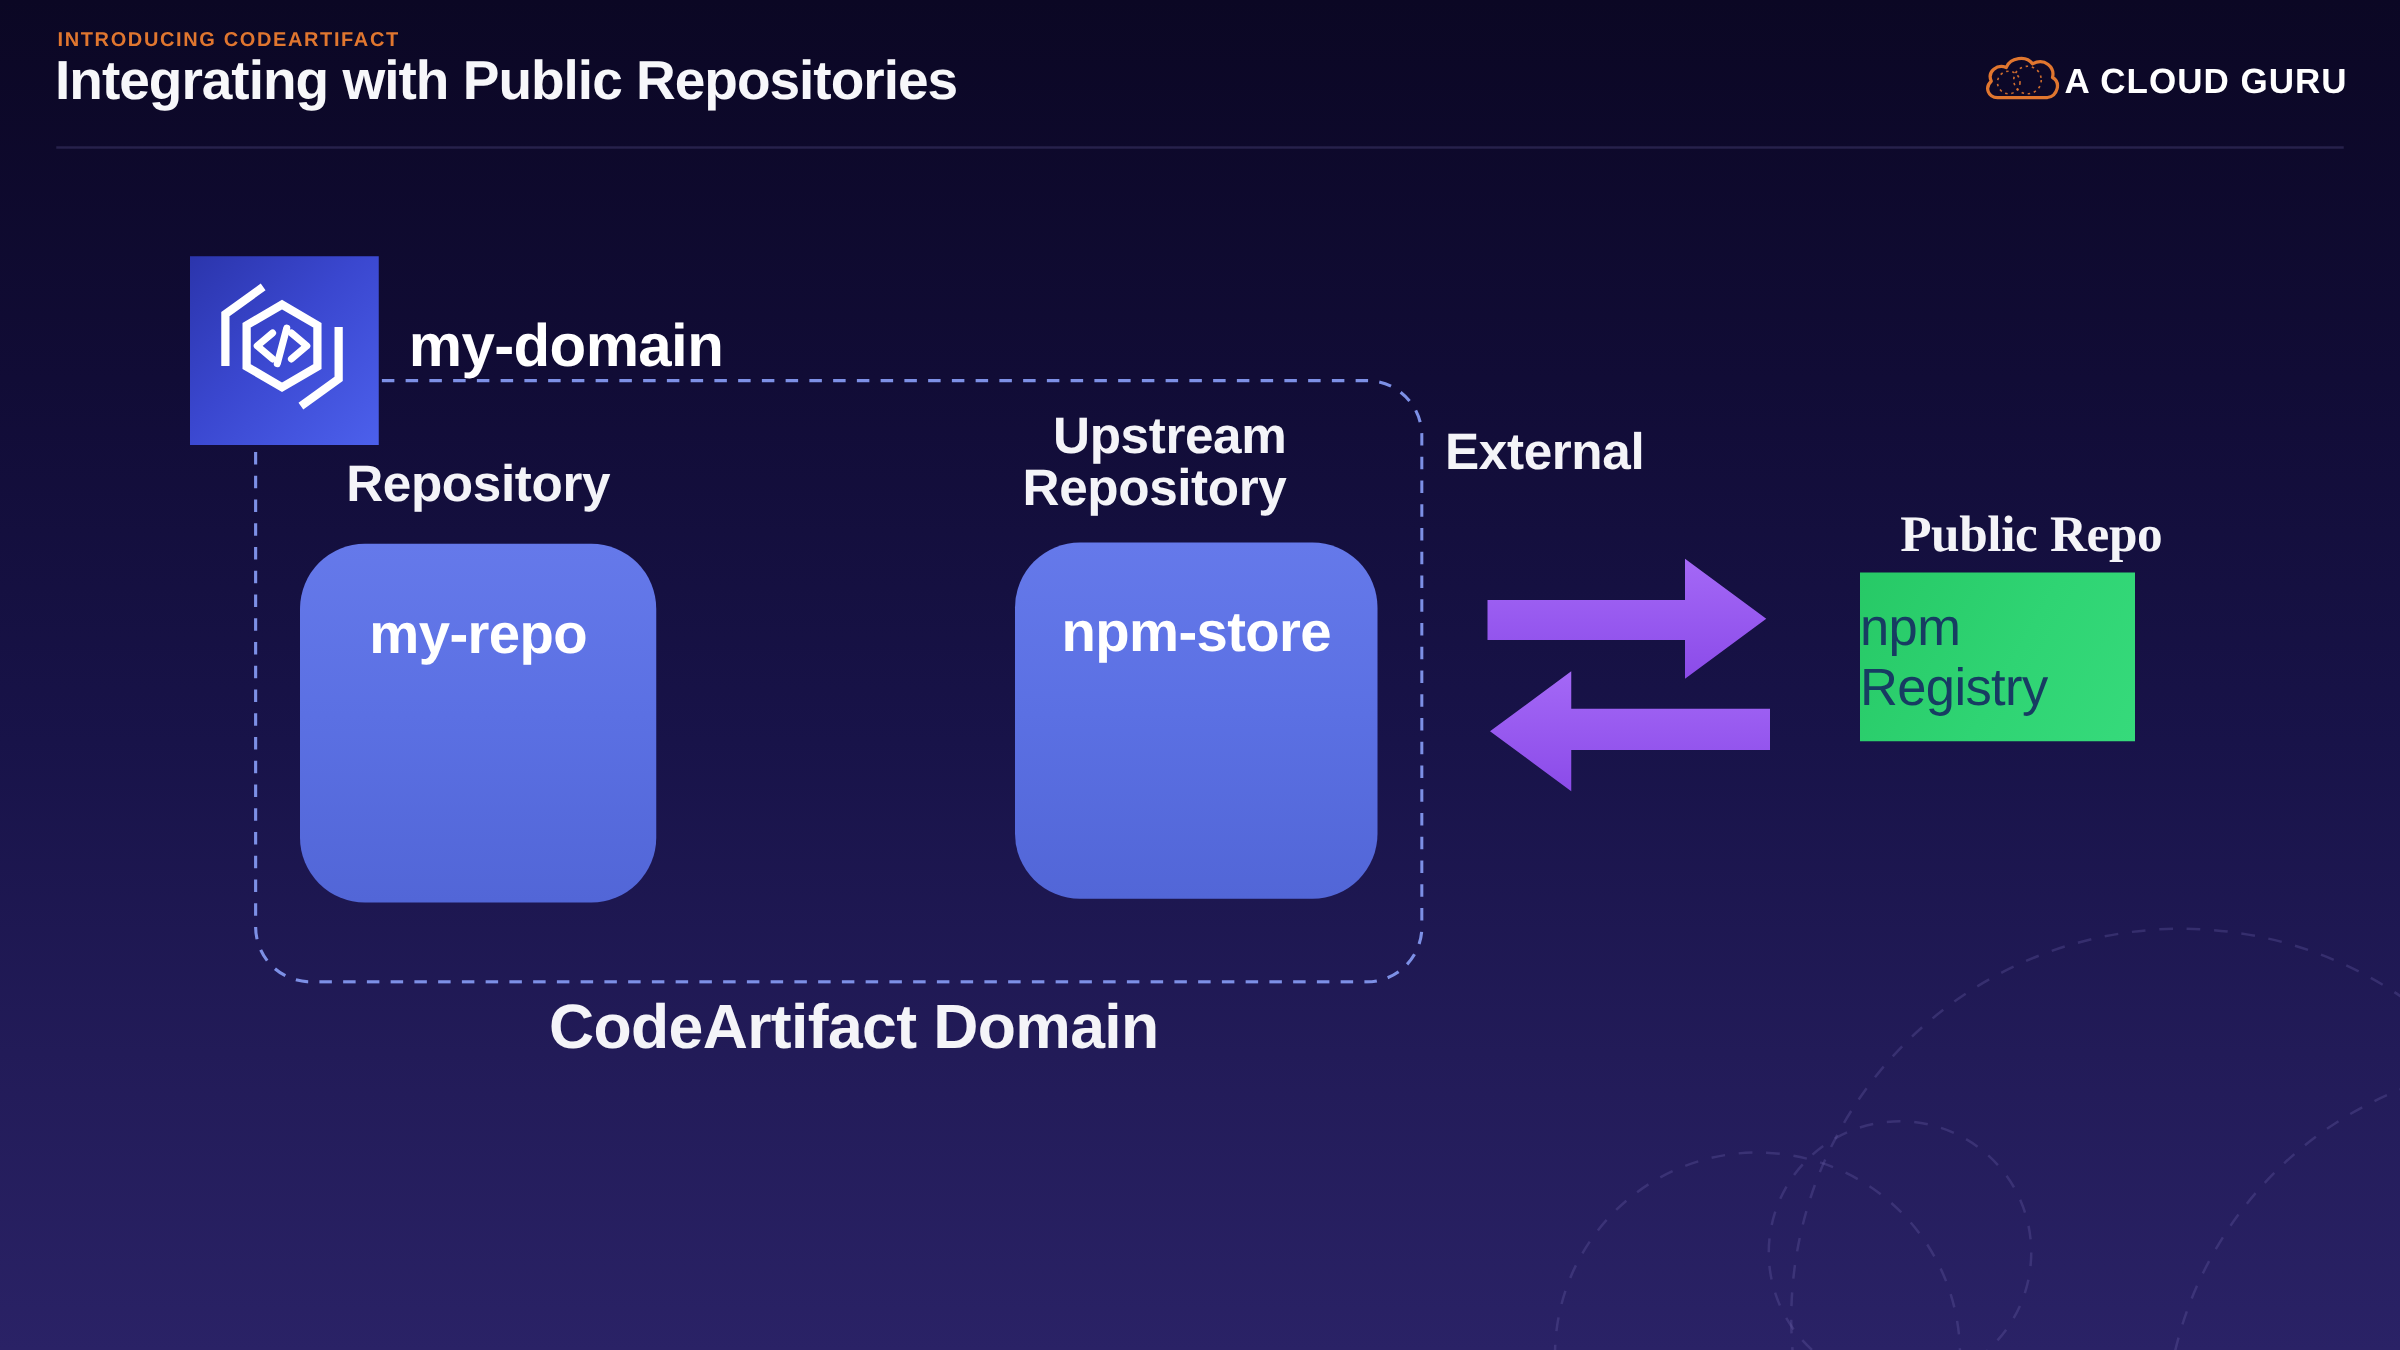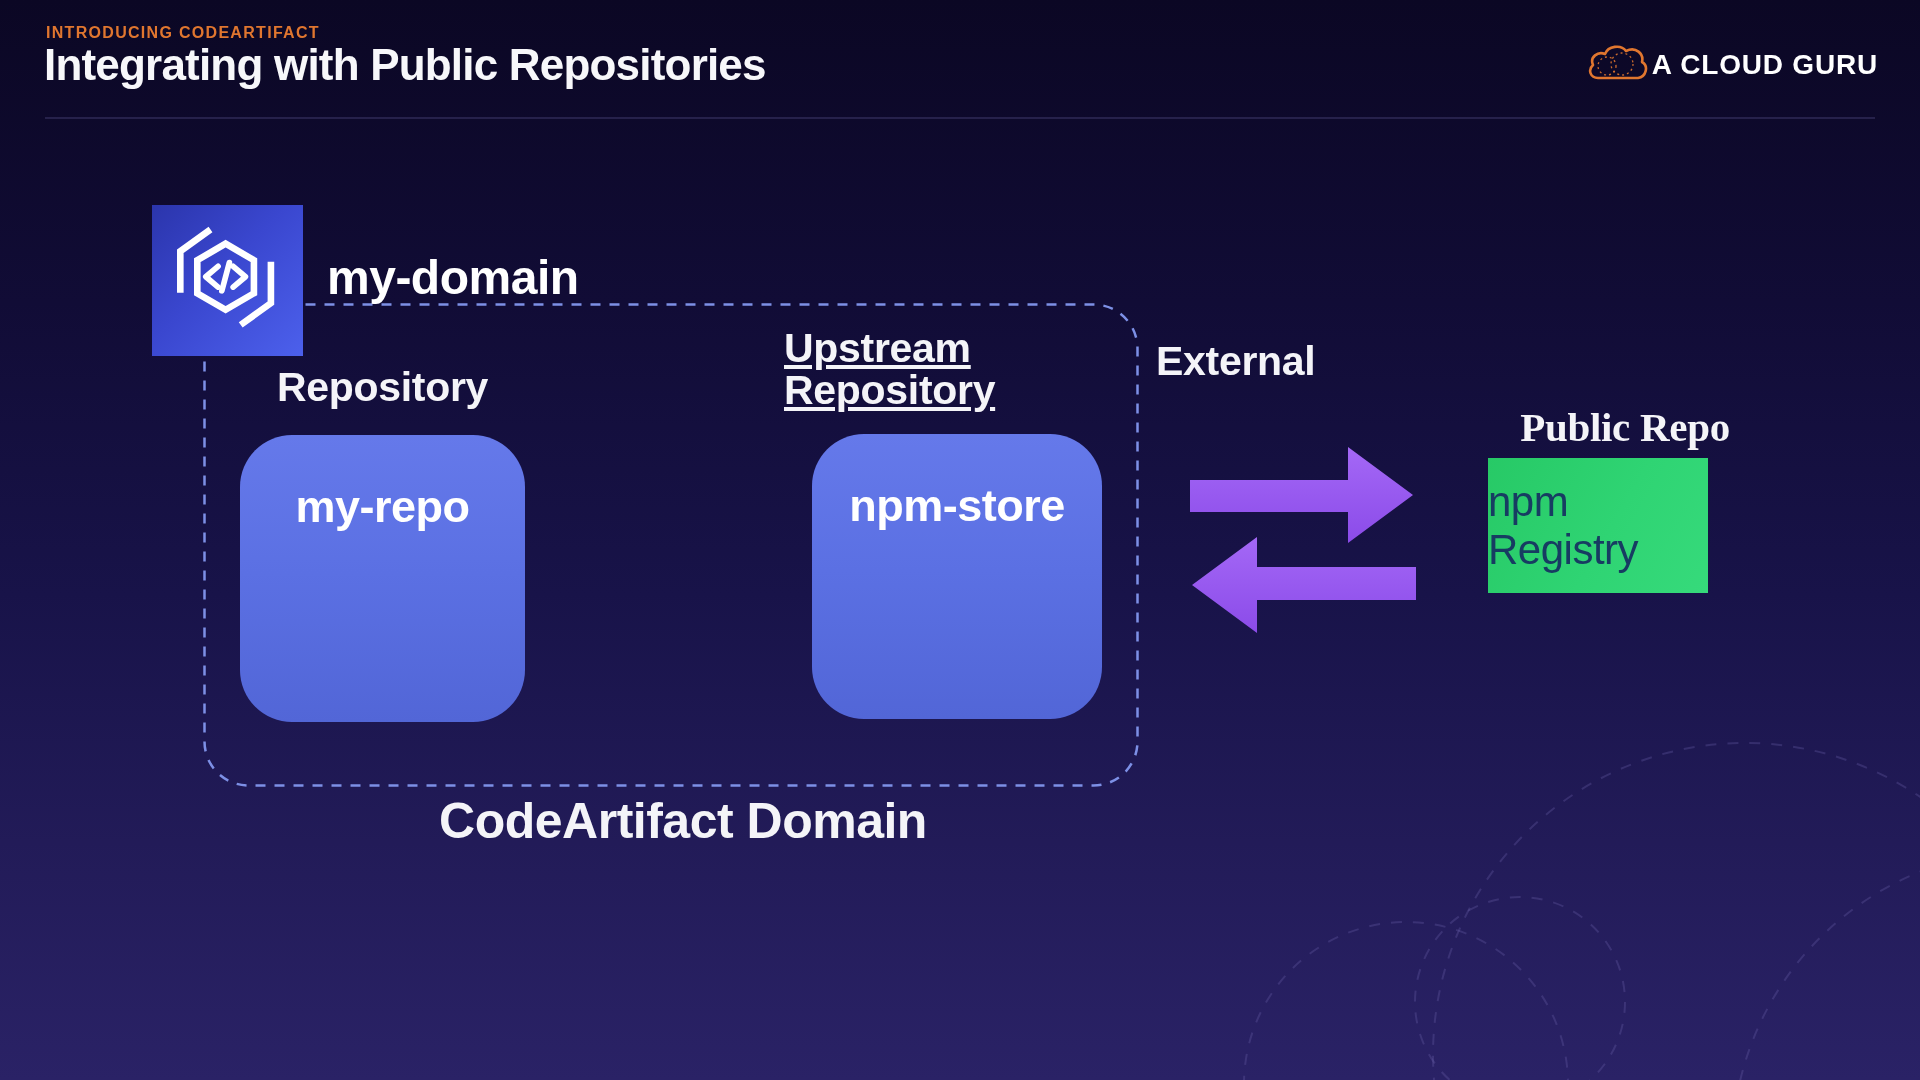--- a/index.html
+++ b/index.html
@@ -23,21 +23,21 @@
 
   
   .ca-icon{position:absolute;left:152px;top:205px;width:151px;height:151px;
     background:linear-gradient(135deg,#2b35ac 0%,#3a47cf 45%,#4c60ec 100%);}
   .ca-icon svg{position:absolute;left:0;top:0;}
 
   .my-domain-label{position:absolute;left:327px;top:250px;color:#ffffff;font-size:48px;font-weight:800;letter-spacing:-0.5px;}
 
   .section-label{position:absolute;color:#f4f4f8;font-size:41px;font-weight:800;line-height:42px;letter-spacing:-0.3px;}
   .lbl-repository{left:240px;top:366px;width:285px;text-align:center;}
-  .lbl-upstream{left:784px;top:327px;text-align:left;text-decoration:underline;}
+  .lbl-upstream{left:818px;top:327px;text-align:right;}
   .lbl-external{left:1156px;top:340px;text-align:left;}
   .lbl-public{left:1488px;top:406px;width:274px;text-align:center;font-family:Liberation Serif, serif;}
 
   .repo-box{position:absolute;border-radius:52px;
     background:linear-gradient(180deg,#6579ea 0%,#5b70e3 48%,#5266d7 100%);margin-top:17px;}
   .box-myrepo{left:240px;top:418px;width:285px;height:287px;}
   .box-npmstore{left:812px;top:417px;width:290px;height:285px;}
   .repo-box .repo-name{position:absolute;left:0;top:46px;width:100%;text-align:center;
     color:#ffffff;font-size:45px;font-weight:800;letter-spacing:-0.5px;}
 

